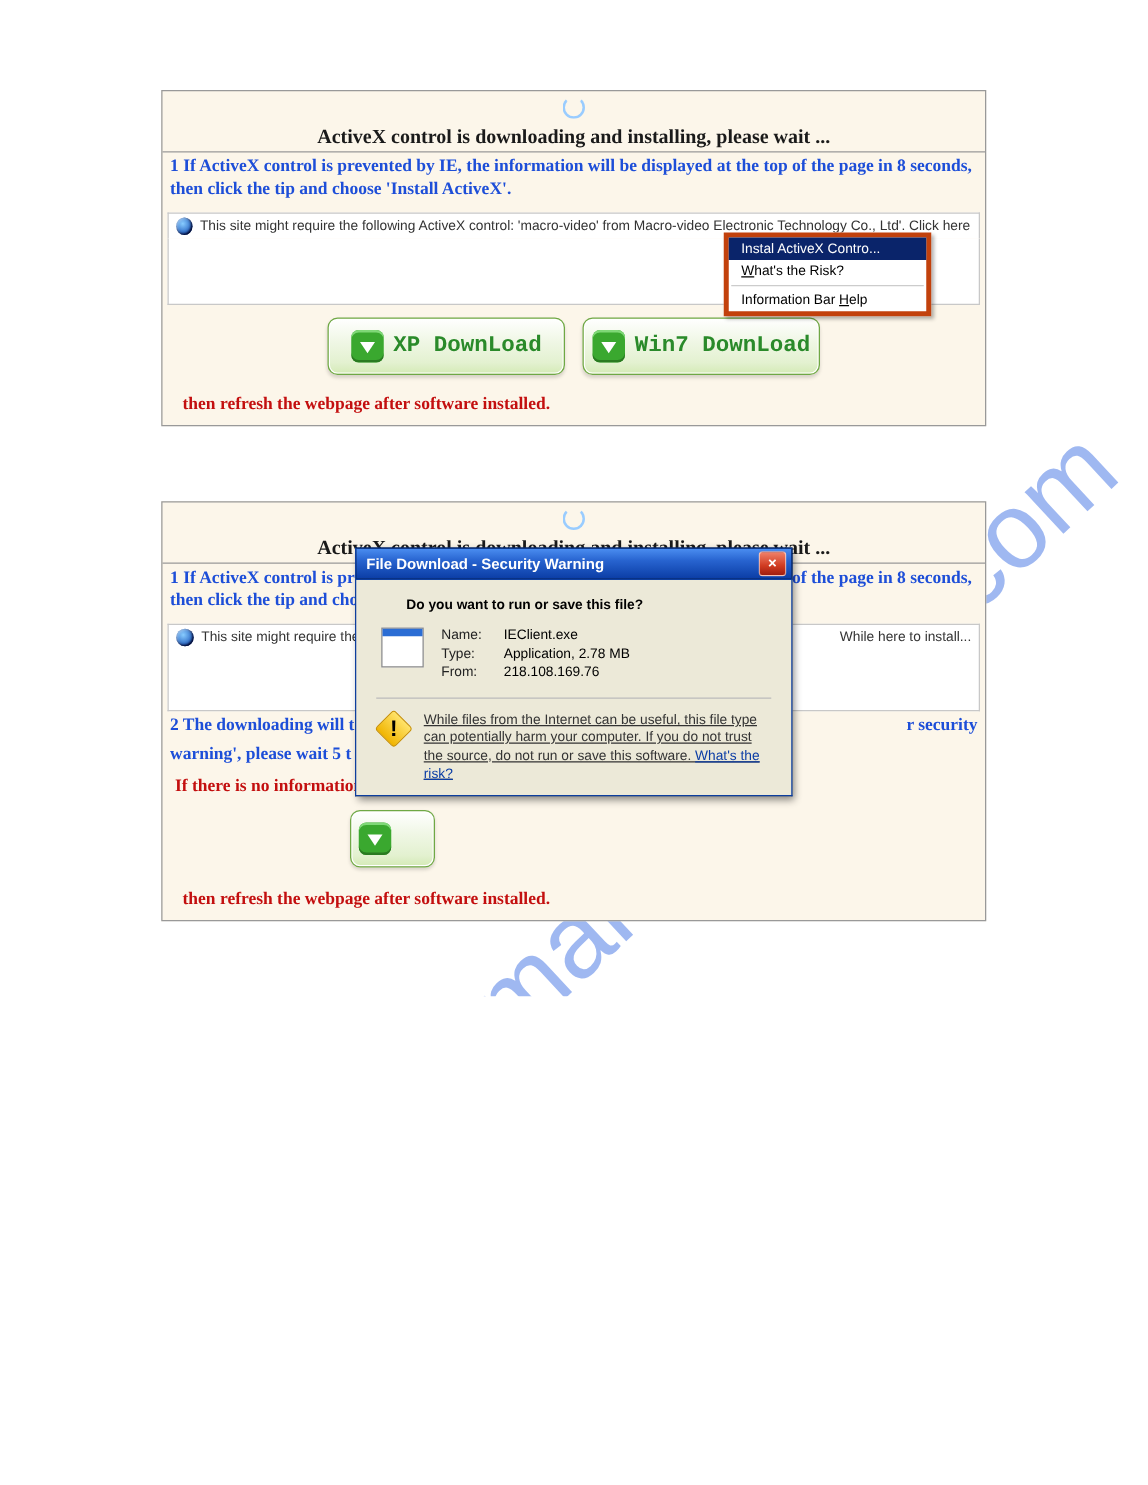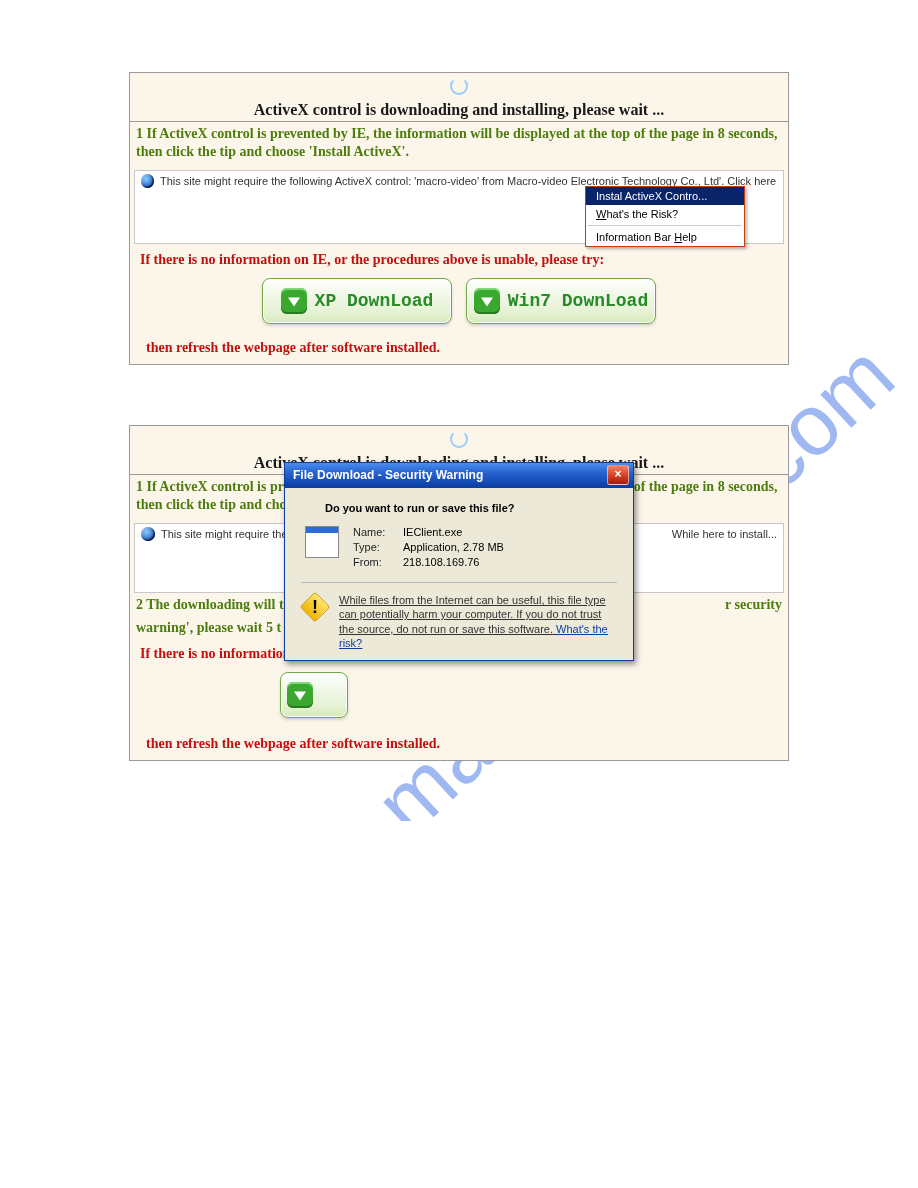--- a/index.html
+++ b/index.html
@@ -11,38 +11,38 @@
   }
   .panel-title {
     display:flex; align-items:center; gap:6px;
     border-bottom:1px solid #999; padding:4px 4px 2px 4px;
     font-weight:bold; font-size:16px; color:#1a1a1a;flex-direction:column;
   }
   .spinner {
     width:14px; height:14px; border:2px solid #9cf; border-top-color:transparent;
     border-radius:50%; display:inline-block;
   }
-  .red-text { color:#4d7c0f; font-weight:bold; font-size:14px; padding:3px 6px 2px 6px; line-height:1.25; }
+  .red-text { color:#1d4ed8; font-weight:bold; font-size:14px; padding:3px 6px 2px 6px; line-height:1.25; }
   .red-text2 { color:#c30f0f; font-weight:bold; font-size:14px; padding:2px 6px 2px 10px; }
 
   .infobar {
     margin:8px 4px 0 4px; border:1px solid #c8c8c8; border-bottom:none;
     background:#fff; font-family:Tahoma, Arial, sans-serif; font-size:11px;
     display:flex; align-items:center; gap:6px; padding:3px 6px;
     color:#333;
   }
   .shield-mini {
     width:14px; height:14px; border-radius:50%;
     background:radial-gradient(circle at 40% 35%, #8cf, #2360c0 70%, #103a7a 100%);
     box-shadow:inset -1px -1px 2px #002, inset 1px 1px 2px #fff6;
   }
   .infoframe { margin:0 4px 2px 4px; border:1px solid #c8c8c8; border-top:none; height:52px; background:#fff; position:relative; }
   .ctxmenu {
     position:absolute; right:38px; top:-5px; width:158px; background:#fff;
-    border:1px solid #c2410c; box-shadow:2px 2px 3px rgba(0,0,0,0.3);
+    border:4px solid #c2410c; box-shadow:2px 2px 3px rgba(0,0,0,0.3);
     font-family:Tahoma, Arial, sans-serif; font-size:11px;
   }
   .ctxmenu .mi { padding:3px 10px; color:#000; }
   .ctxmenu .mi.sel { background:#0a246a; color:#fff; }
   .ctxmenu .sep { height:0; border-top:1px solid #ccc; margin:2px 2px; }
   .ctxmenu .mi u { text-decoration:underline; }
 
   .dl-row { display:flex; justify-content:center; gap:14px; padding:8px 0 6px 0; }
   .dl-btn {
     width:188px; height:44px; border-radius:8px; border:1px solid #6fa845;
@@ -159,21 +159,20 @@
     </div>
     <div class="infoframe">
       <div class="ctxmenu">
         <div class="mi sel">Instal ActiveX Contro...</div>
         <div class="mi"><u>W</u>hat's the Risk?</div>
         <div class="sep"></div>
         <div class="mi">Information Bar <u>H</u>elp</div>
       </div>
     </div>
 
-    <div class="red-text2" style="margin-top:6px;">If there is no information on IE,   or the procedures above is unable,   please try:</div>
 
     <div class="dl-row">
       <div class="dl-btn">
         <span class="glyph"></span>
         <span class="label">XP DownLoad</span>
       </div>
       <div class="dl-btn">
         <span class="glyph"></span>
         <span class="label">Win7 DownLoad</span>
       </div>

